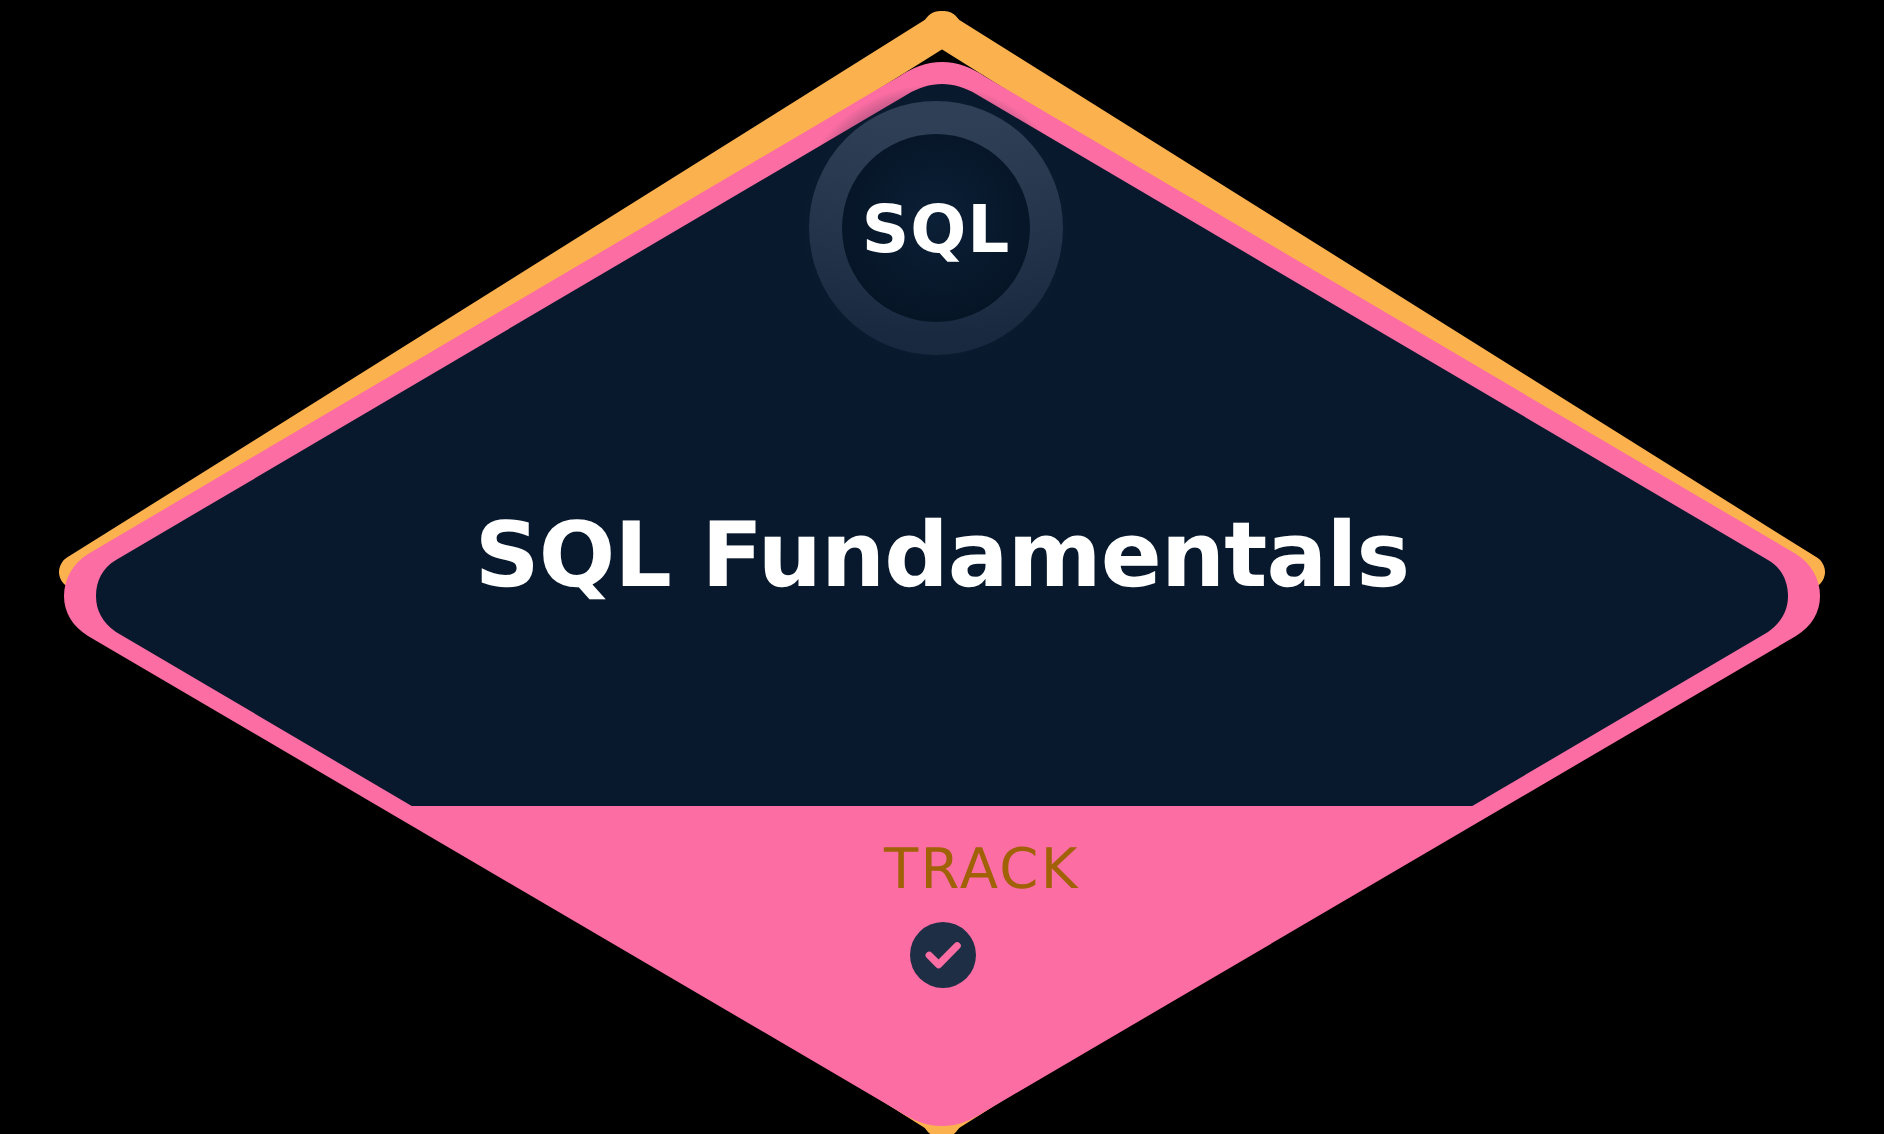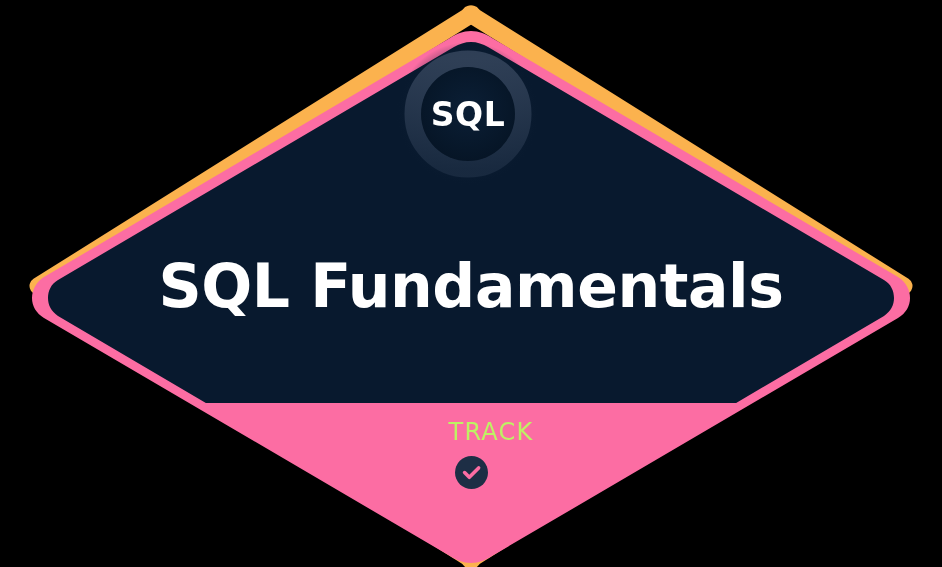--- a/index.html
+++ b/index.html
@@ -64,42 +64,42 @@
   }
 
   
   #track-title {
     position: absolute;
     left: 0;
     top: 254px;
     width: 942px;
     text-align: center;
     font-family: "DejaVu Sans", sans-serif;
-    font-size: 60px;
+    font-size: 45px;
     font-weight: 700;
     letter-spacing: -0.4px;
     color: #ffffff;
     line-height: 1.08;
     user-select: none;
   }
 
   
   #status-block {
     position: absolute;
     left: 0;
     top: 418px;
     width: 942px;
     text-align: center;
   }
   #status-text {
     font-family: "DejaVu Sans", sans-serif;
-    font-size: 24px;
+    font-size: 28px;
     font-weight: 500;
     letter-spacing: 1.2px;
-    color: #bef264;
+    color: #a16207;
     line-height: 1.22;
     user-select: none;
     margin-left: 40px;
   }
   #status-text .status-line {
     display: block;
   }
   #status-check {
     margin: 9px auto 0 auto;
     width: 33px;

